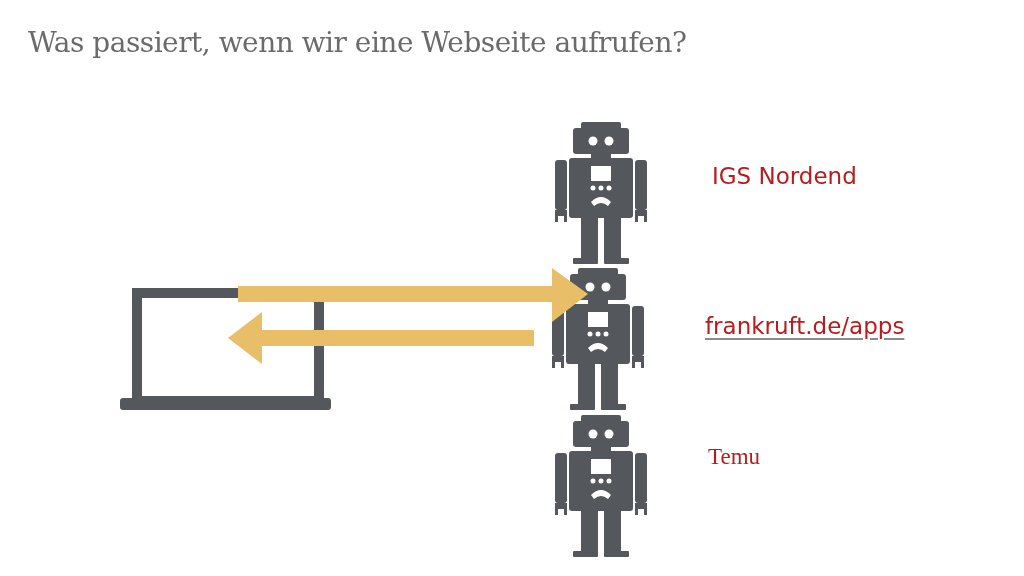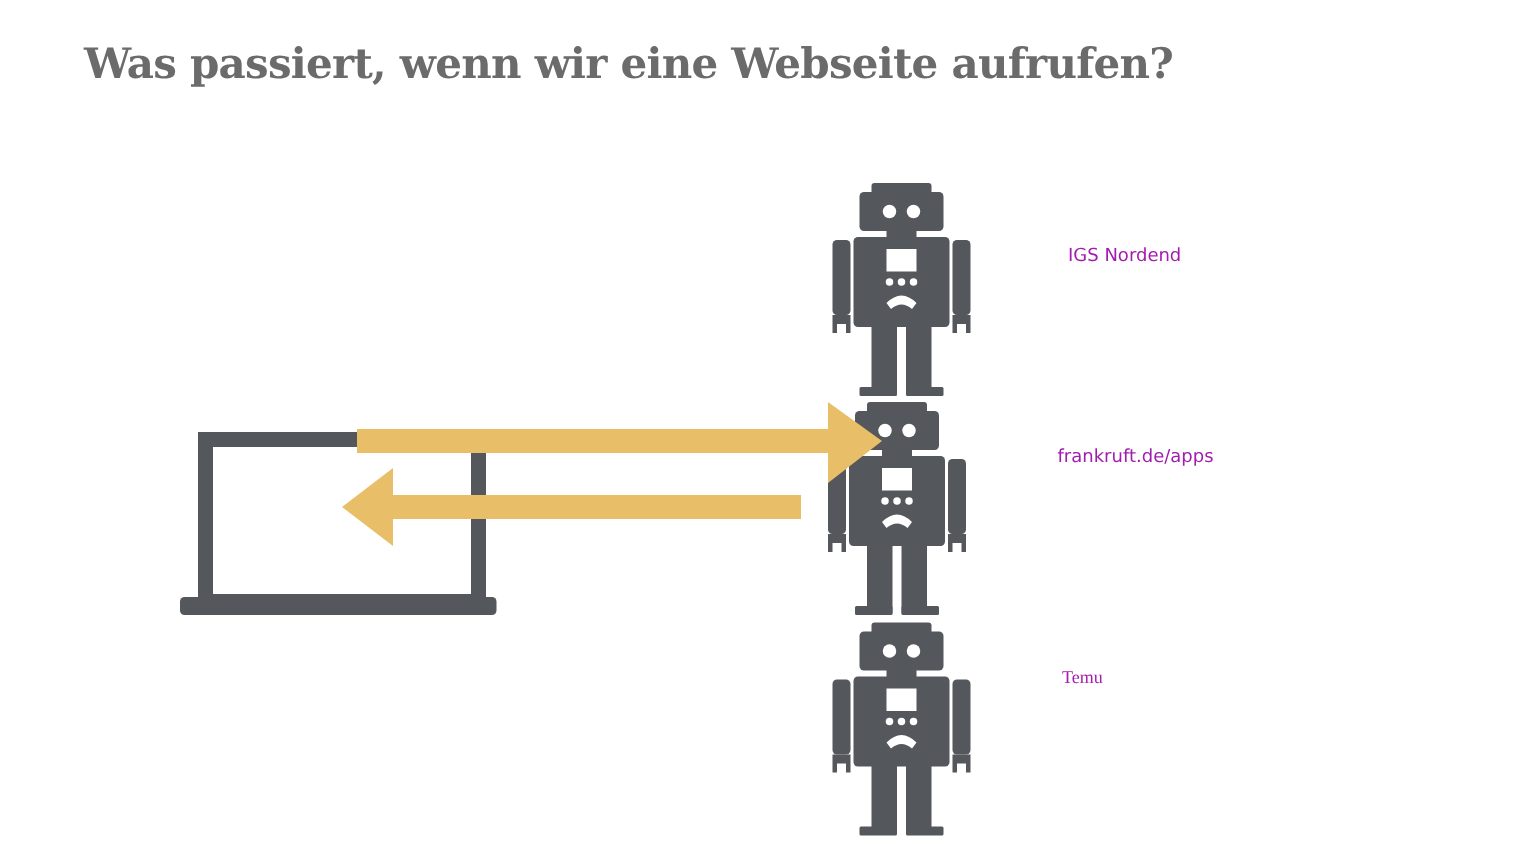--- a/index.html
+++ b/index.html
@@ -1,19 +1,19 @@
 <!DOCTYPE html>
 <html><head>
 <meta charset="utf-8">
 <style>
   html, body { margin:0; padding:0; }
   body { width:1024px; height:576px; background:#ffffff; position:relative; overflow:hidden; }
-  .title { position:absolute; left:56px; top:26px; font-family:"DejaVu Serif", serif; font-weight:700; font-size:28px; color:#6b6b6b; letter-spacing:-0.5px; }
-  .label { position:absolute; font-family:"DejaVu Sans", sans-serif; font-size:12px; color:#a21caf; }
-  .link { text-decoration-color:#8a8d90; text-underline-offset:4px; cursor:pointer; }
+  .title { position:absolute; left:28px; top:26px; font-family:"DejaVu Serif", serif; font-weight:400; font-size:28px; color:#6b6b6b; letter-spacing:-0.5px; }
+  .label { position:absolute; font-family:"DejaVu Sans", sans-serif; font-size:23px; color:#b91c1c; }
+  .link { text-decoration:underline; text-decoration-color:#8a8d90; text-underline-offset:4px; cursor:pointer;margin-top:16px; }
   svg.abs { position:absolute; left:0; top:0; }
 </style>
 </head>
 <body>
 
 <div class="title">Was passiert, wenn wir eine Webseite aufrufen?</div>
 
 <svg class="abs" width="1024" height="576" viewBox="0 0 1024 576">
   <defs>
     <g id="robot">

